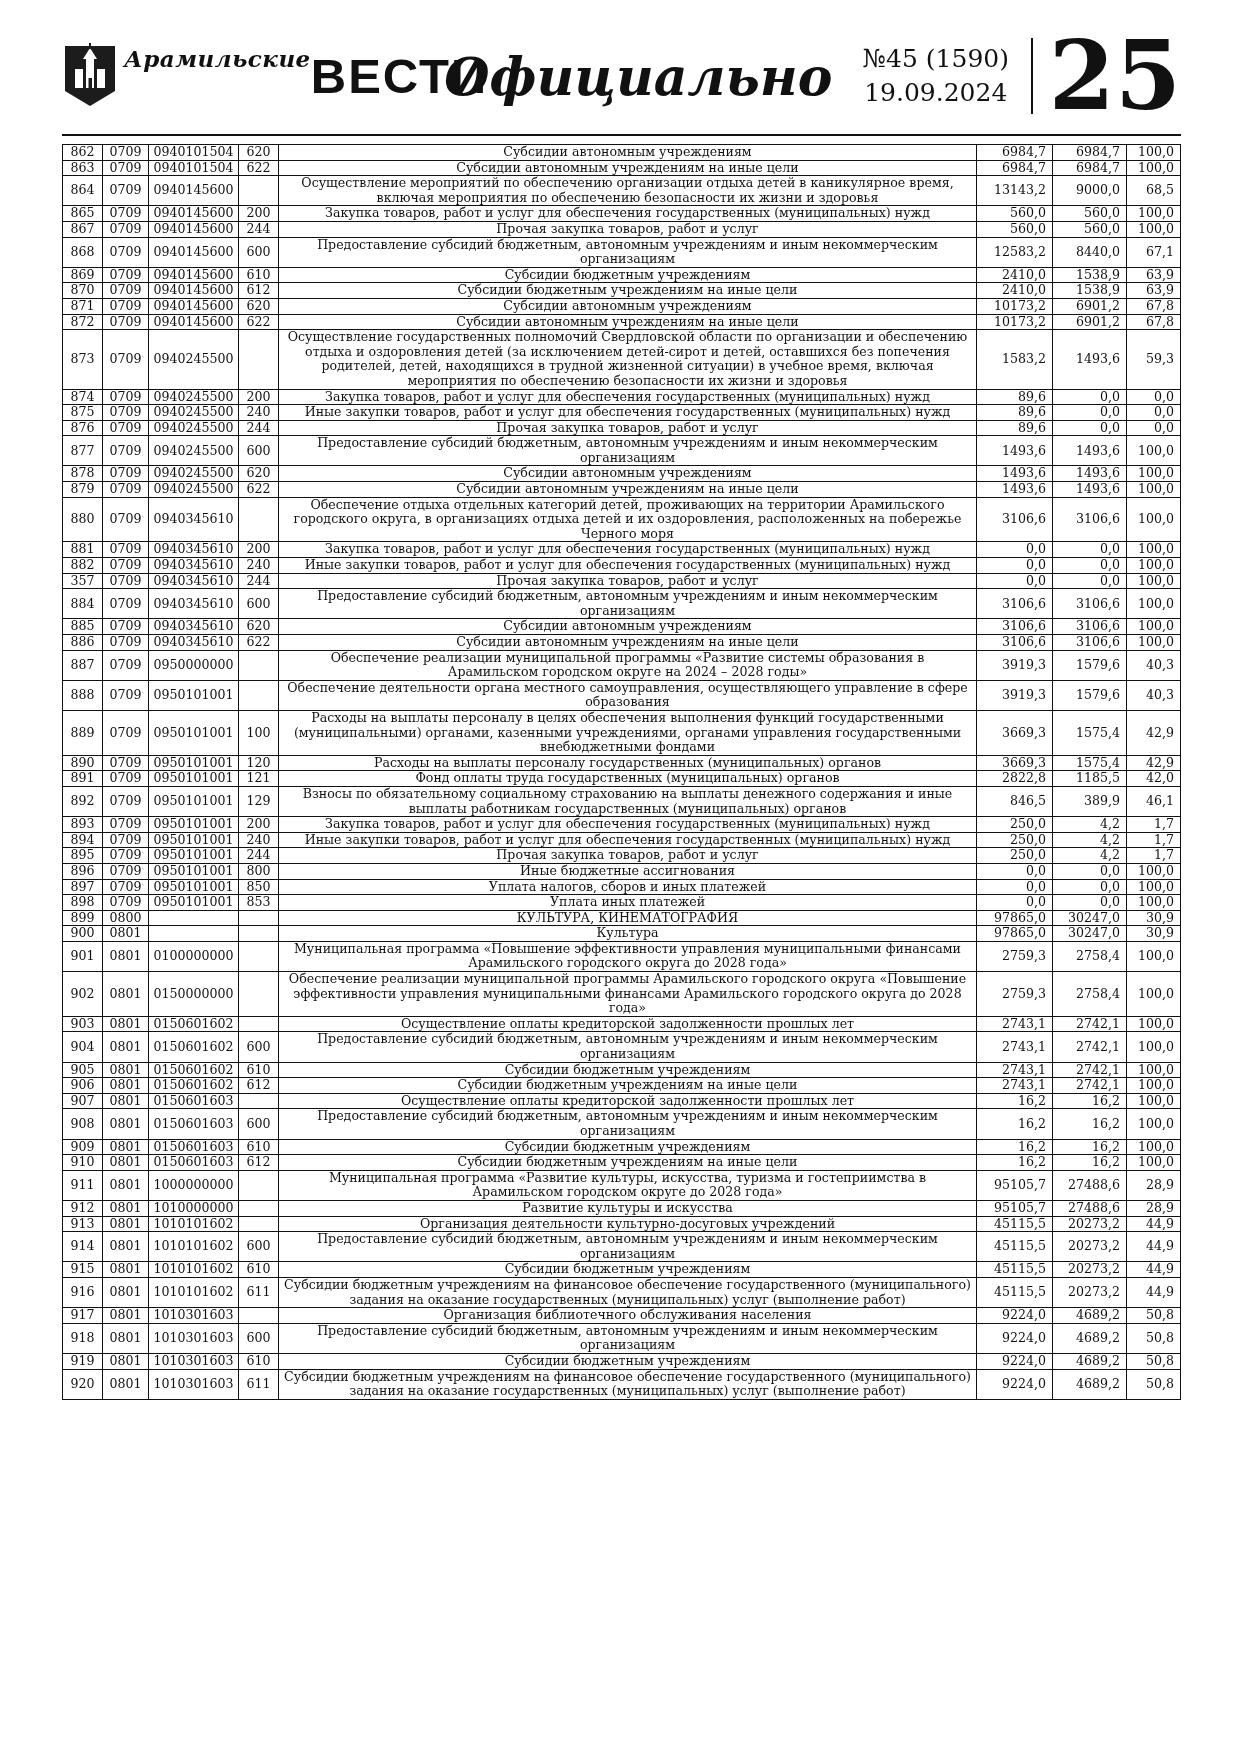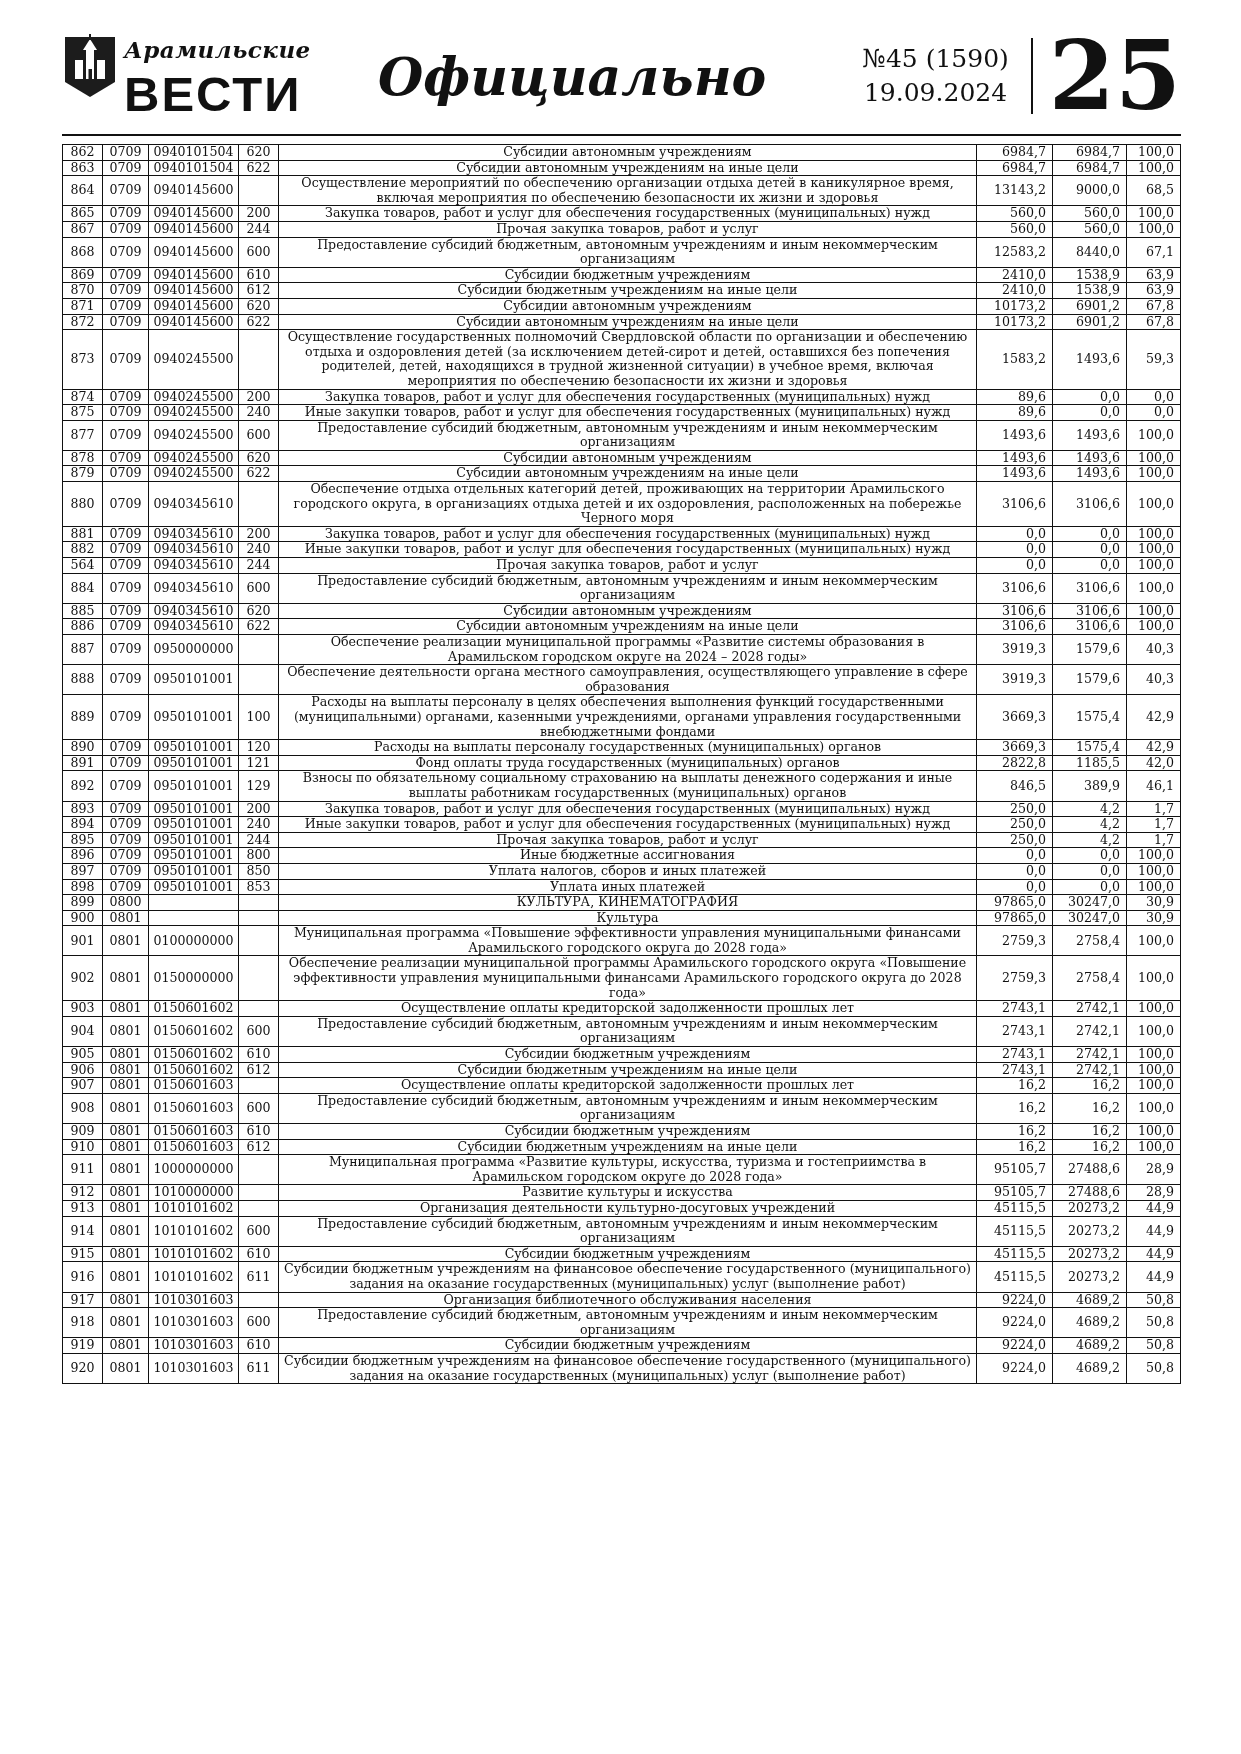--- a/index.html
+++ b/index.html
@@ -4,21 +4,21 @@
 <style>
   * { box-sizing: border-box; }
   html, body { margin: 0; padding: 0; background: #ffffff; }
   body { width: 1241px; font-family: "DejaVu Serif", "Liberation Serif", serif; color: #111; }
   .page { width: 1241px; min-height: 1754px; padding: 26px 60px 12px 62px; background: #fff; }
 
   
   .masthead { display: flex; align-items: center; height: 100px; }
   .brand { display: flex; align-items: flex-start; gap: 6px; min-width: 250px; }
   .logo svg { display: block; }
-  .brand-text { display: flex; flex-direction: column; line-height: 1; }
+  .brand-text { display: flex; flex-direction: row; line-height: 1; }
   .brand-top { font-family: "DejaVu Serif", serif; font-style: italic; font-weight: bold; font-size: 23px; letter-spacing: .5px; margin-top: 4px; }
   .brand-bottom { font-family: "Liberation Sans", sans-serif; font-weight: bold; font-size: 49px; letter-spacing: 2px; margin-top: 9px; }
   .section-title { flex: 1; text-align: center; font-style: italic; font-weight: bold; font-size: 52px; font-family: "DejaVu Serif", serif; padding-right: 30px; }
   .issue-block { text-align: center; font-size: 25px; line-height: 1.35; white-space: nowrap; padding-right: 16px; }
   .vdivider { width: 2px; height: 76px; background: #111; margin: 0 16px 0 6px; }
   .page-number { font-size: 95px; font-weight: bold; line-height: .9; font-family: "DejaVu Serif", serif; }
   .rule { height: 2px; background: #111; margin: 8px 0 8px; }
 
   
   table.budget { width: 100%; border-collapse: collapse; font-size: 12.6px; table-layout: fixed; padding-left: 29px; }
@@ -200,20 +200,30 @@
           <td class="c-num">875</td>
           <td class="c-sec">0709</td>
           <td class="c-prog">0940245500</td>
           <td class="c-vr">240</td>
           <td class="c-name">Иные закупки товаров, работ и услуг для обеспечения государственных (муниципальных) нужд</td>
           <td class="c-val">89,6</td>
           <td class="c-val">0,0</td>
           <td class="c-pct">0,0</td>
         </tr>
         <tr>
+          <td class="c-num">876</td>
+          <td class="c-sec">0709</td>
+          <td class="c-prog">0940245500</td>
+          <td class="c-vr">244</td>
+          <td class="c-name">Прочая закупка товаров, работ и услуг</td>
+          <td class="c-val">89,6</td>
+          <td class="c-val">0,0</td>
+          <td class="c-pct">0,0</td>
+        </tr>
+        <tr>
           <td class="c-num">877</td>
           <td class="c-sec">0709</td>
           <td class="c-prog">0940245500</td>
           <td class="c-vr">600</td>
           <td class="c-name">Предоставление субсидий бюджетным, автономным учреждениям и иным некоммерческим организациям</td>
           <td class="c-val">1493,6</td>
           <td class="c-val">1493,6</td>
           <td class="c-pct">100,0</td>
         </tr>
         <tr>
@@ -260,21 +270,21 @@
           <td class="c-num">882</td>
           <td class="c-sec">0709</td>
           <td class="c-prog">0940345610</td>
           <td class="c-vr">240</td>
           <td class="c-name">Иные закупки товаров, работ и услуг для обеспечения государственных (муниципальных) нужд</td>
           <td class="c-val">0,0</td>
           <td class="c-val">0,0</td>
           <td class="c-pct">100,0</td>
         </tr>
         <tr>
-          <td class="c-num">564</td>
+          <td class="c-num">357</td>
           <td class="c-sec">0709</td>
           <td class="c-prog">0940345610</td>
           <td class="c-vr">244</td>
           <td class="c-name">Прочая закупка товаров, работ и услуг</td>
           <td class="c-val">0,0</td>
           <td class="c-val">0,0</td>
           <td class="c-pct">100,0</td>
         </tr>
         <tr>
           <td class="c-num">884</td>

